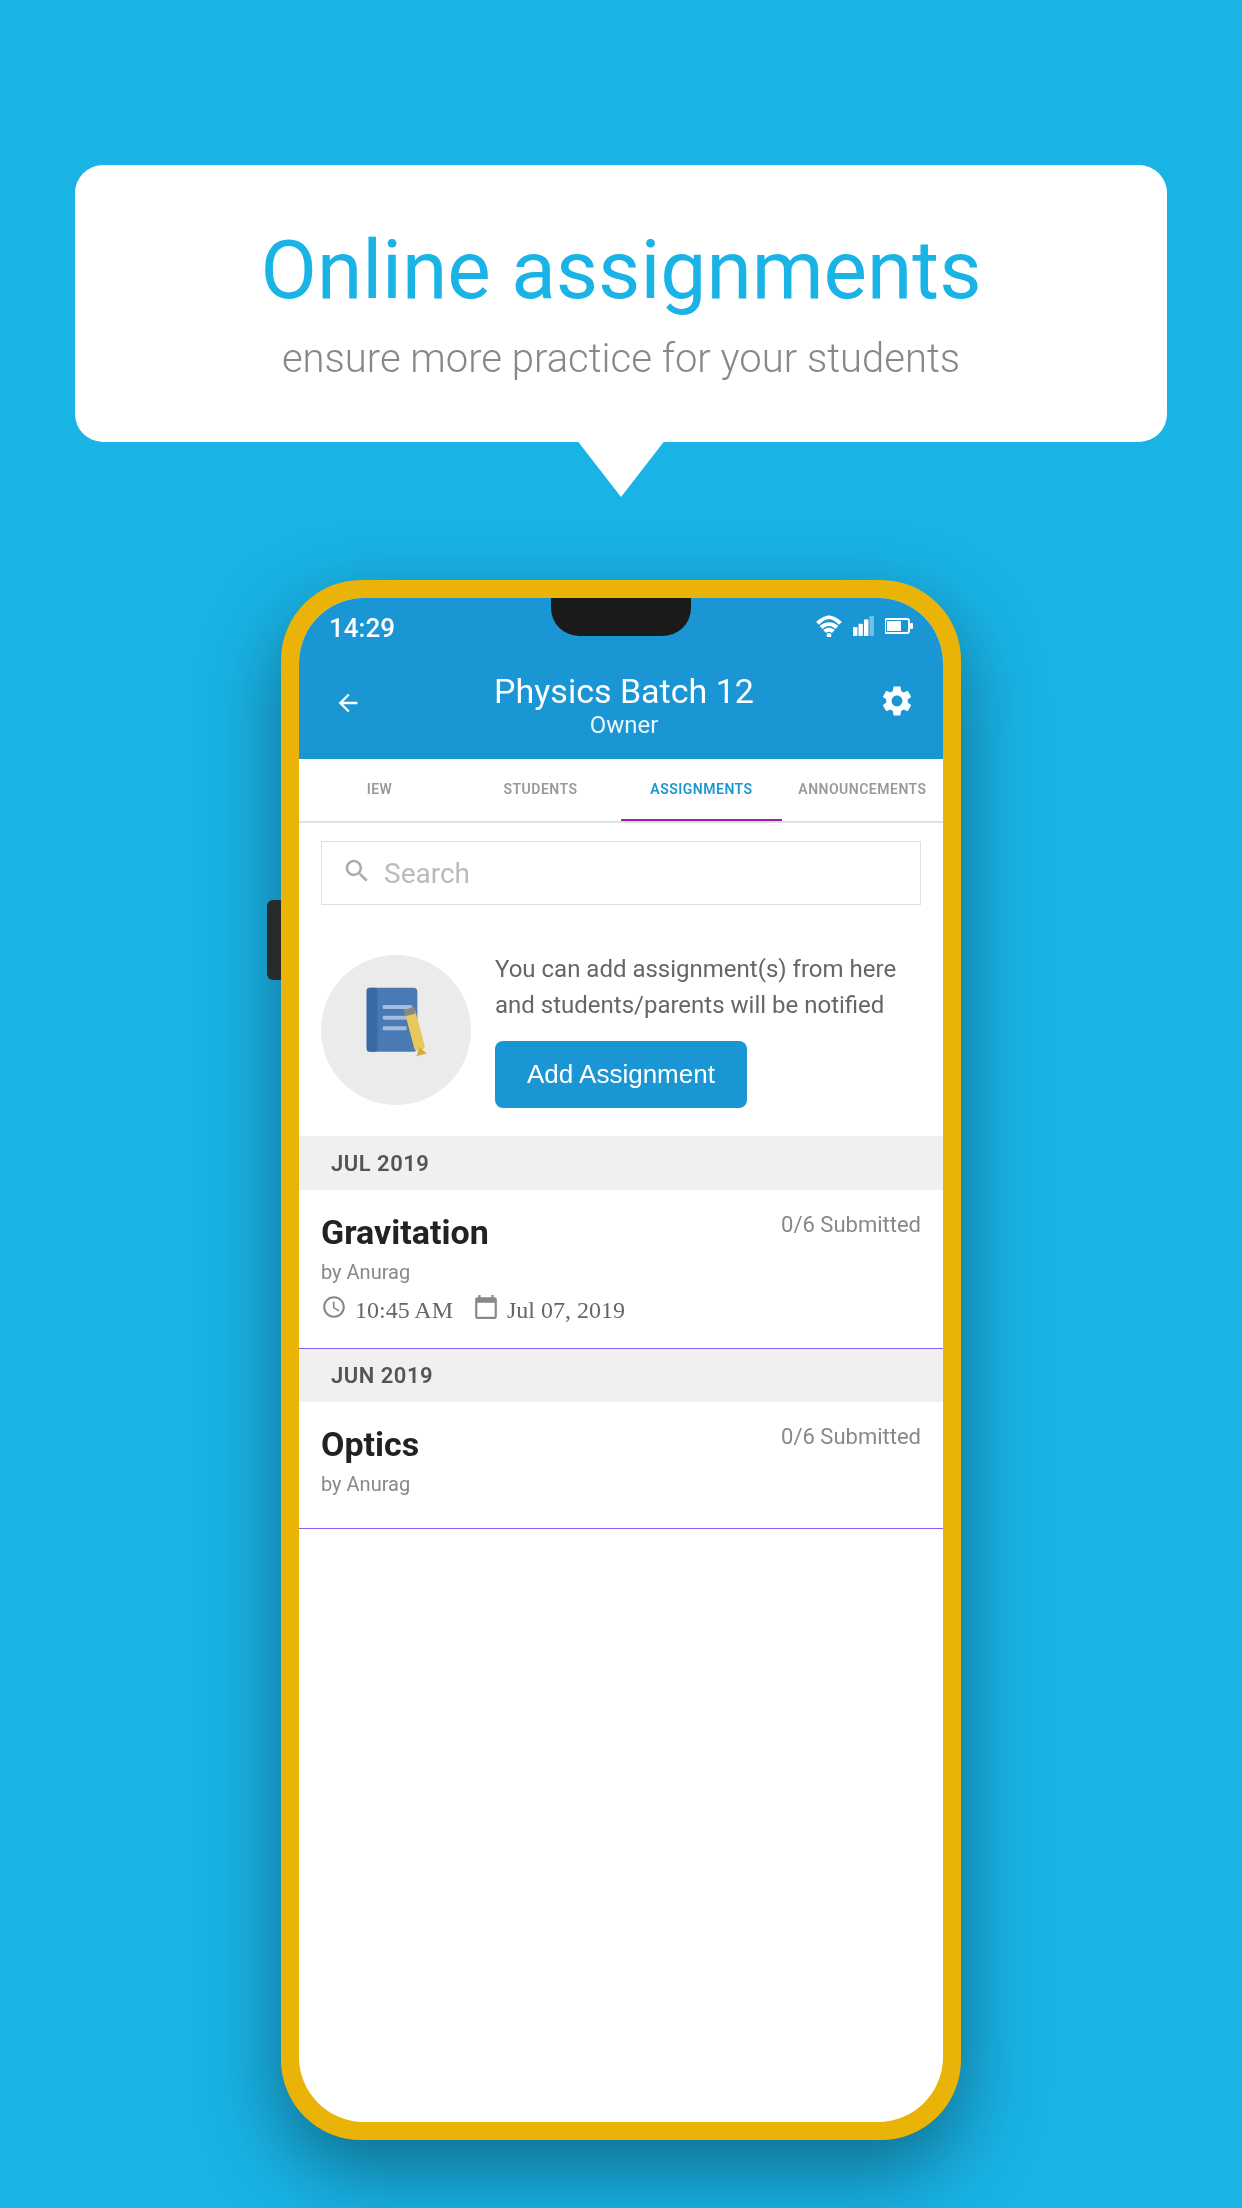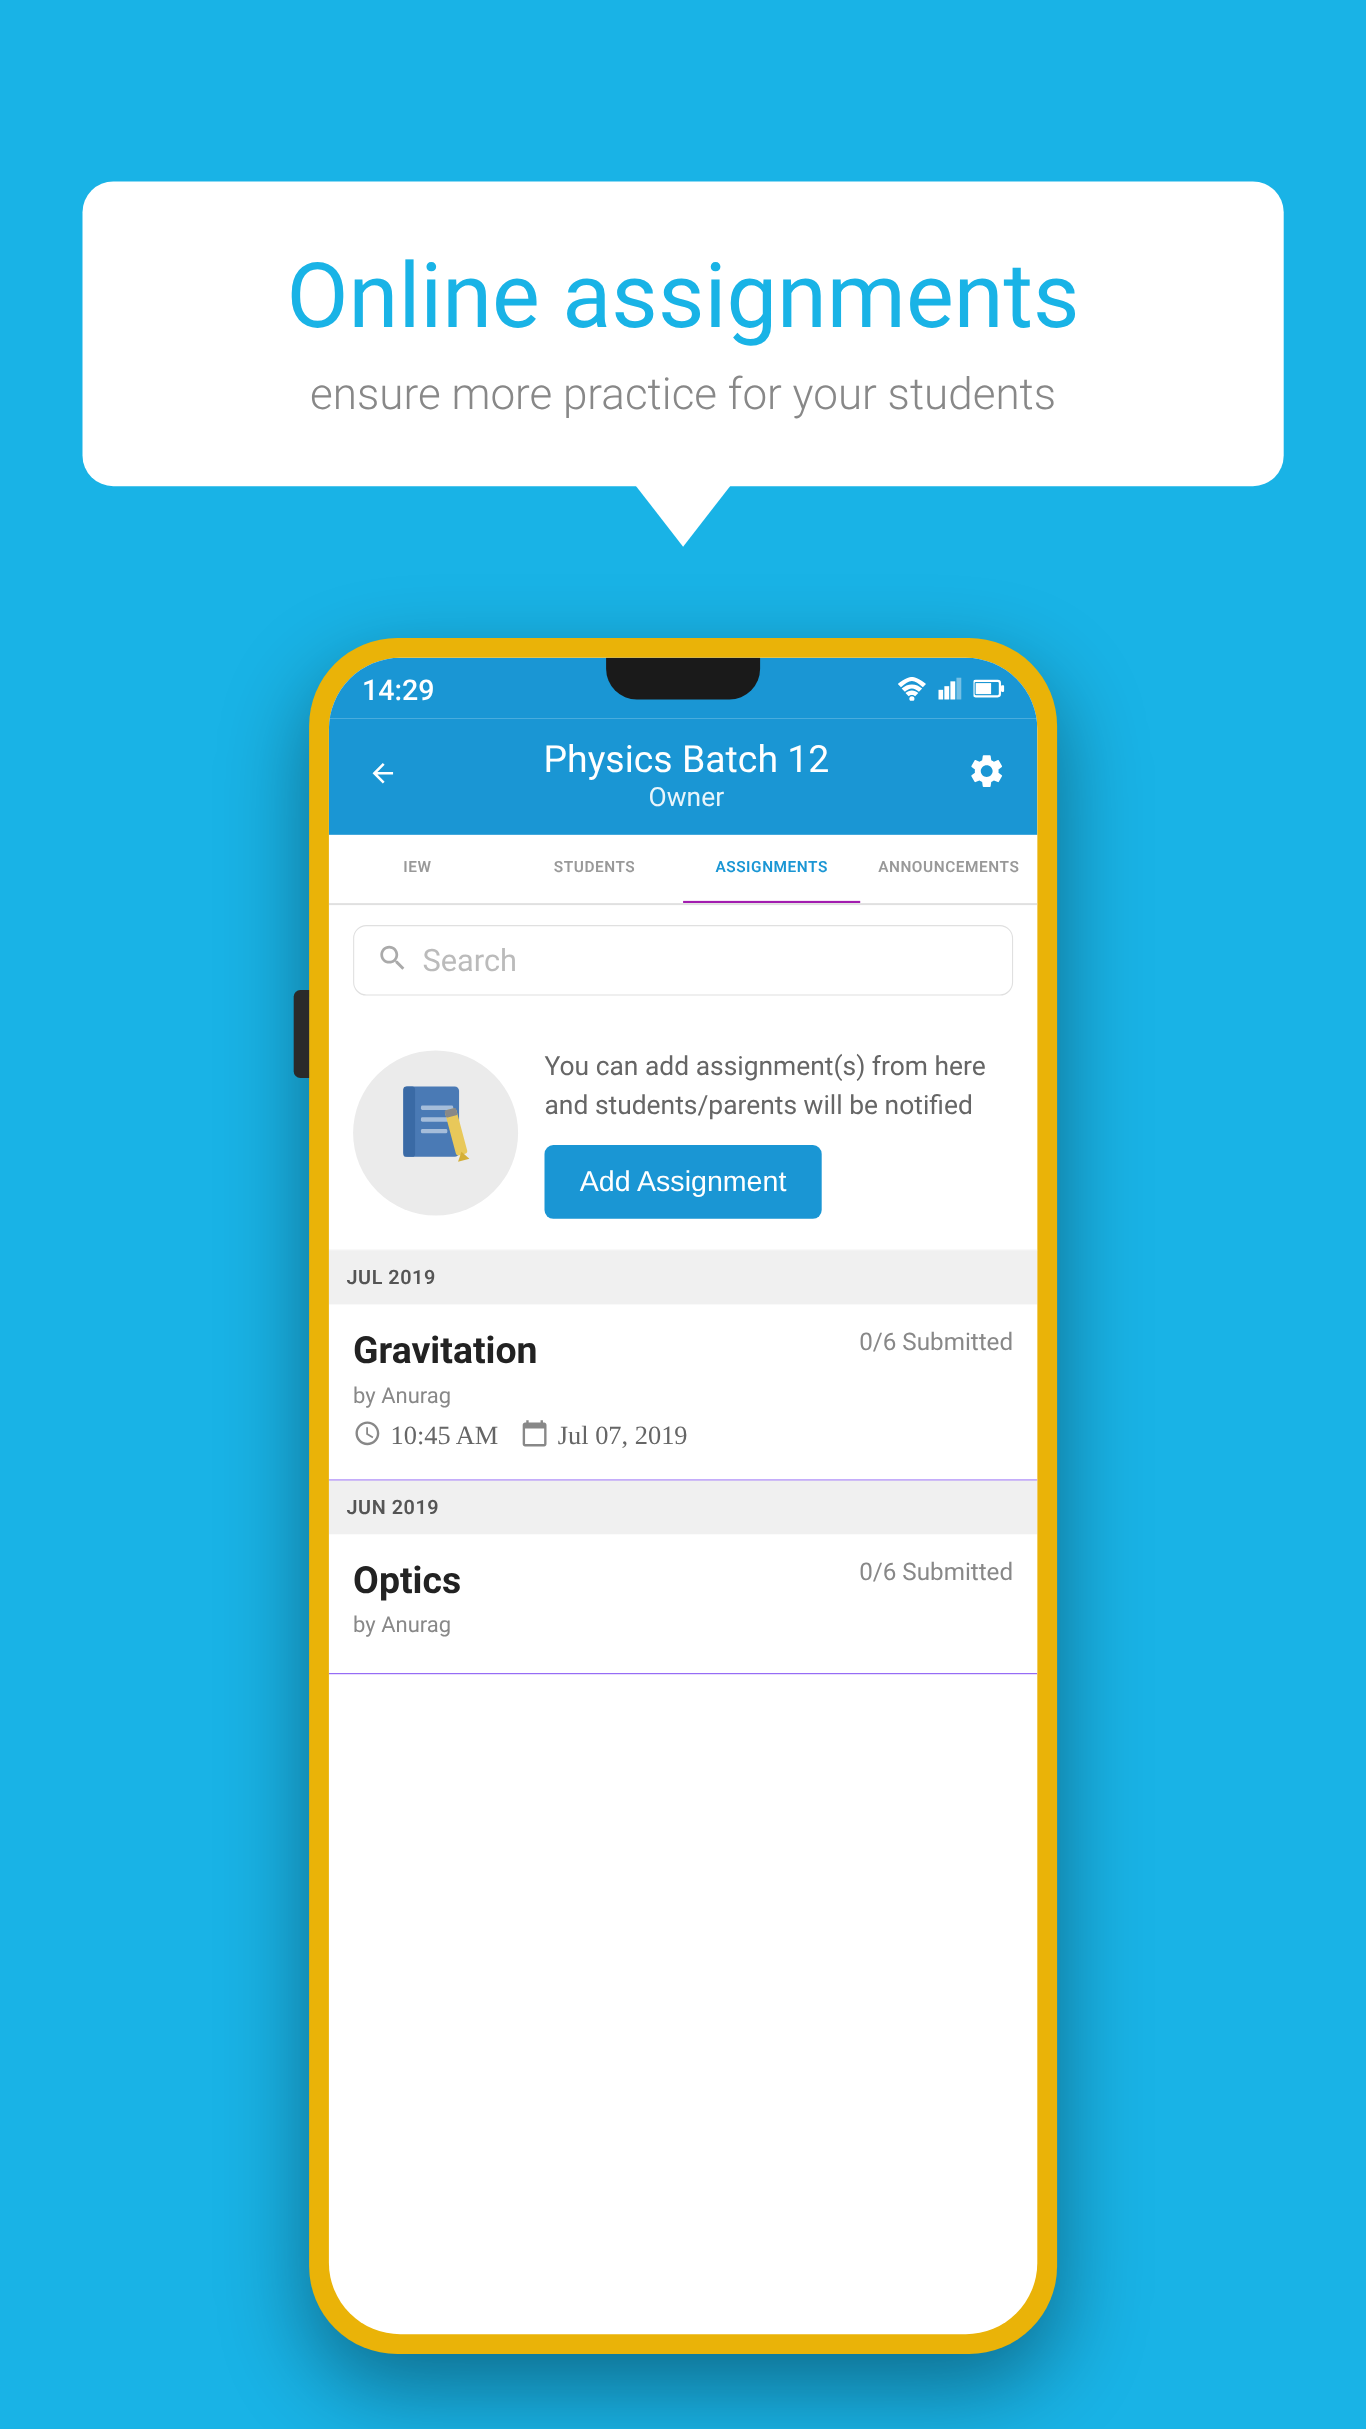--- a/index.html
+++ b/index.html
@@ -201,21 +201,21 @@
     .search-container {
       padding: 18px 22px;
       background: white;
     }
 
     .search-bar {
       display: flex;
       align-items: center;
       background: white;
       border: 1.5px solid #e0e0e0;
-      border-radius: 12px;
+      border-radius: 0;
       padding: 14px 20px;
       gap: 12px;
     }
 
     .search-text {
       color: #bbb;
       font-size: 28px;
     }
 
     
@@ -261,22 +261,22 @@
       border-radius: 8px;
       padding: 18px 32px;
       font-size: 26px;
       font-weight: 500;
       cursor: pointer;
     }
 
     
     .section-header {
       background: #f0f0f0;
-      padding: 14px 16px;
-      font-size: 18px;
+      padding: 14px 32px;
+      font-size: 22px;
       font-weight: 600;
       color: #555;
       letter-spacing: 0.5px;
     }
 
     
     .assignment-item {
       background: white;
       padding: 22px 22px;
       border-bottom: 1px solid #8b5cf6;

